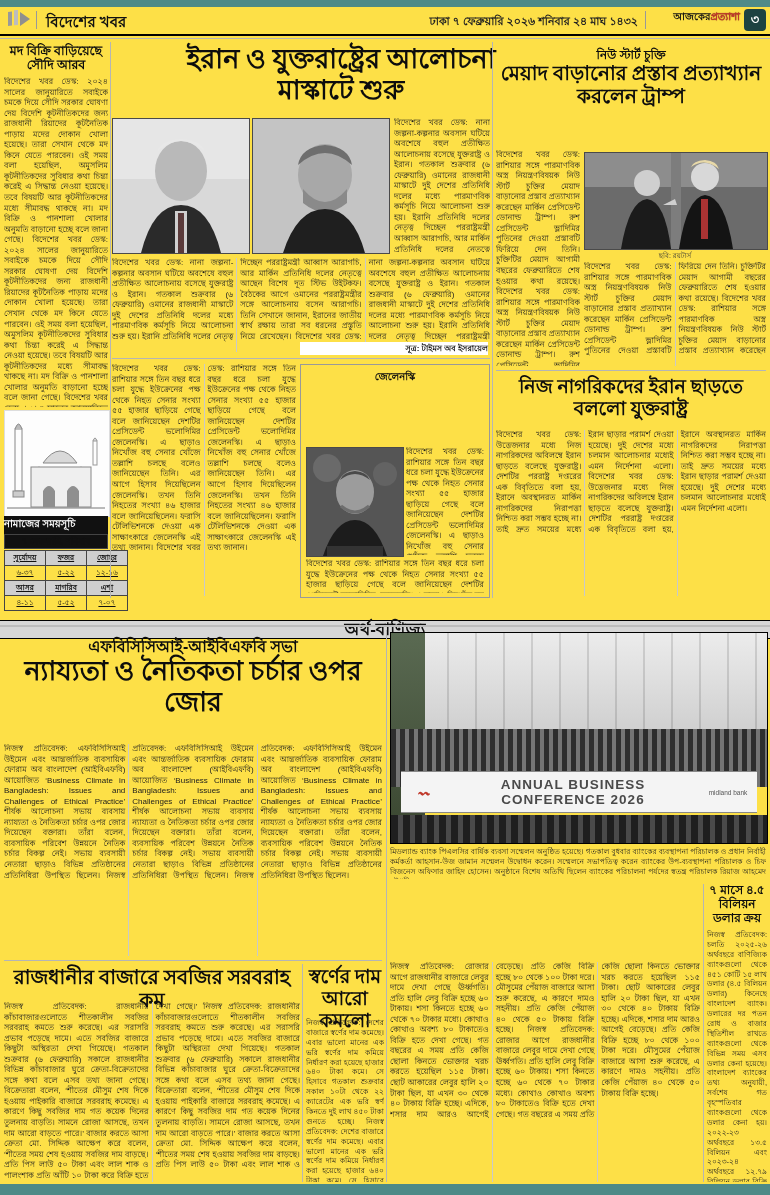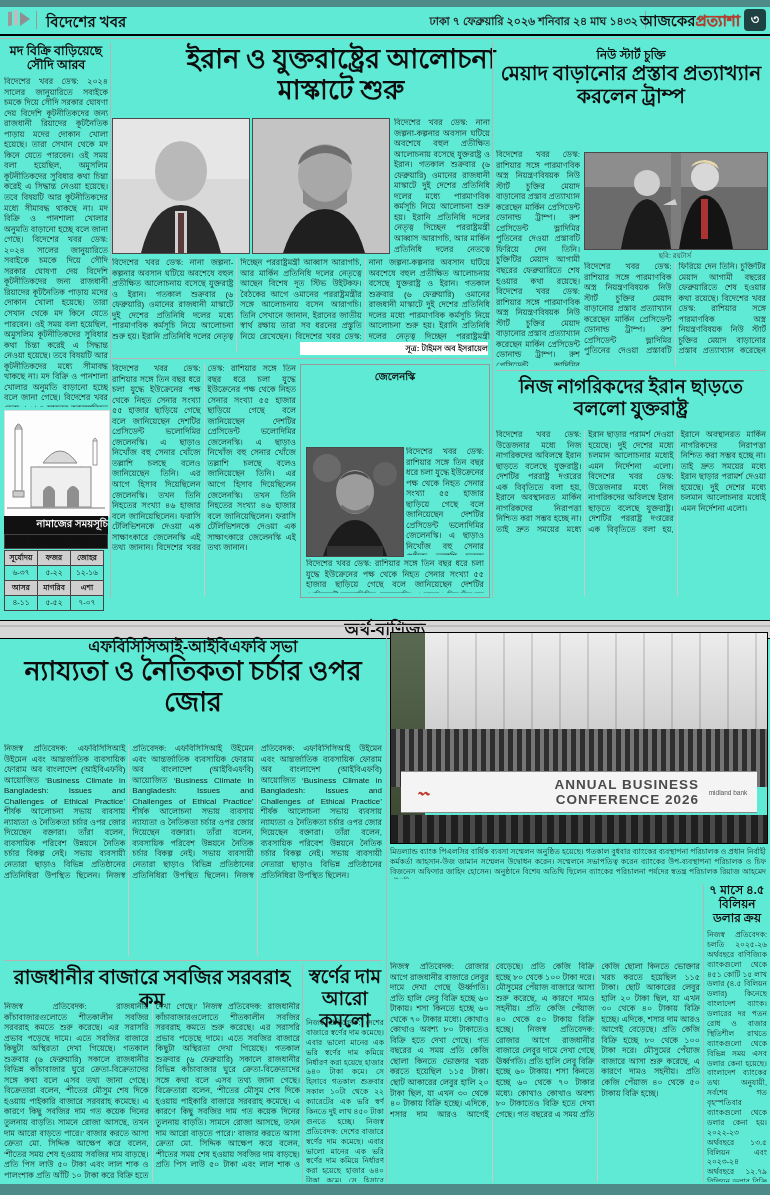--- a/index.html
+++ b/index.html
@@ -1,16 +1,16 @@
 <!DOCTYPE html>
 <html><head>
 <meta charset="utf-8">
 <style>
   html,body{margin:0;padding:0;background:#fff;}
-  #page{position:relative;width:770px;height:1195px;background:#5eead4;overflow:hidden;
+  #page{position:relative;width:770px;height:1195px;background:#fde047;overflow:hidden;
         font-family:"Liberation Sans","DejaVu Sans",sans-serif;color:#111;}
   .abs{position:absolute;}
   .hl{font-family:"Liberation Serif","DejaVu Serif",serif;font-weight:bold;text-align:center;line-height:1.15;color:#0d0d0d;}
   .body-txt{font-size:8px;line-height:1.32;text-align:justify;overflow:hidden;color:#1c1c1c;}
   .cols2{column-count:2;column-gap:7px;column-rule:1px solid #c9c9c9;}
   .cols3{column-count:3;column-gap:7px;column-rule:1px solid #c9c9c9;}
   .vline{width:1px;background:#b5b5b5;}
   .hline{height:1px;background:#b5b5b5;}
   .teal{background:#4e8a87;}
   .photo{border:1px solid #4a4a4a;overflow:hidden;}
@@ -37,21 +37,21 @@
       <svg width="24" height="18" viewBox="0 0 24 18">
           <rect x="0" y="2" width="4" height="14" fill="#9a9a9a" transform="skewY(-8)"></rect>
           <rect x="6" y="1" width="4" height="15" fill="#bdbdbd" transform="skewY(-6)"></rect>
           <path d="M12 2 L22 9 L12 16 Z" fill="#8f8f8f"></path>
         </svg>
     </span>
     <div class="abs mh-sep" style="left:36px;top:4px;"></div>
     <div class="abs" style="left:46px;top:3px;font-size:15px;font-weight:bold;">বিদেশের খবর</div>
     <div class="abs" style="right:132px;top:6px;font-size:11px;font-weight:bold;color:#222;">ঢাকা ৭ ফেব্রুয়ারি ২০২৬ শনিবার ২৪ মাঘ ১৪৩২</div>
     <div class="abs mh-sep" style="right:124px;top:4px;"></div>
-    <div class="abs" style="right:30px;top:2px;font-size:15px;font-weight:bold;white-space:nowrap;">
+    <div class="abs" style="right:30px;top:2px;font-size:10px;font-weight:bold;white-space:nowrap;">
       <span>আজকের</span><span style="color:#c0392b;text-shadow:0 0 1px #7a1f14;">প্রত্যাশা</span>
     </div>
     <div class="abs" style="right:4px;top:2px;width:22px;height:22px;background:#1d4241;color:#fff;border-radius:4px;display:flex;align-items:center;justify-content:center;font-size:13px;font-weight:bold;">৩</div>
   </div>
   <div class="abs" style="left:0;top:34px;width:770px;height:2px;background:#000;"></div>
   <div class="abs hline" style="left:0;top:38px;width:770px;"></div>
 
   <div class="abs hl" style="left:4px;top:44px;width:104px;font-size:12.5px;">মদ বিক্রি বাড়িয়েছে সৌদি আরব</div>
   <div class="abs body-txt" style="left:4px;top:77px;width:104px;height:330px;">বিদেশের খবর ডেস্ক: ২০২৪ সালের জানুয়ারিতে সবাইকে চমকে দিয়ে সৌদি সরকার ঘোষণা দেয় বিদেশি কূটনীতিকদের জন্য রাজধানী রিয়াদের কূটনৈতিক পাড়ায় মদের দোকান খোলা হয়েছে। তারা সেখান থেকে মদ কিনে যেতে পারবেন। ওই সময় বলা হয়েছিল, অমুসলিম কূটনীতিকদের সুবিধার কথা চিন্তা করেই এ সিদ্ধান্ত নেওয়া হয়েছে। তবে বিষয়টি আর কূটনীতিকদের মধ্যে সীমাবদ্ধ থাকছে না। মদ বিক্রি ও পানশালা খোলার অনুমতি বাড়ানো হচ্ছে বলে জানা গেছে। বিদেশের খবর ডেস্ক: ২০২৪ সালের জানুয়ারিতে সবাইকে চমকে দিয়ে সৌদি সরকার ঘোষণা দেয় বিদেশি কূটনীতিকদের জন্য রাজধানী রিয়াদের কূটনৈতিক পাড়ায় মদের দোকান খোলা হয়েছে। তারা সেখান থেকে মদ কিনে যেতে পারবেন। ওই সময় বলা হয়েছিল, অমুসলিম কূটনীতিকদের সুবিধার কথা চিন্তা করেই এ সিদ্ধান্ত নেওয়া হয়েছে। তবে বিষয়টি আর কূটনীতিকদের মধ্যে সীমাবদ্ধ থাকছে না। মদ বিক্রি ও পানশালা খোলার অনুমতি বাড়ানো হচ্ছে বলে জানা গেছে। বিদেশের খবর ডেস্ক: ২০২৪ সালের জানুয়ারিতে সবাইকে চমকে দিয়ে সৌদি সরকার ঘোষণা দেয় বিদেশি কূটনীতিকদের জন্য রাজধানী রিয়াদের কূটনৈতিক পাড়ায় মদের দোকান খোলা হয়েছে। তারা সেখান থেকে মদ কিনে যেতে পারবেন। ওই সময় বলা হয়েছিল, অমুসলিম কূটনীতিকদের সুবিধার কথা চিন্তা করেই এ সিদ্ধান্ত নেওয়া হয়েছে। তবে বিষয়টি আর কূটনীতিকদের মধ্যে সীমাবদ্ধ থাকছে না। মদ বিক্রি ও পানশালা খোলার অনুমতি বাড়ানো হচ্ছে বলে জানা গেছে।</div>
 
@@ -64,23 +64,23 @@
       <path d="M30 60 Q34 52 38 60" fill="#e3e3e3" stroke="#999"></path>
       <path d="M72 60 Q76 52 80 60" fill="#e3e3e3" stroke="#999"></path>
       <rect x="26" y="56" width="60" height="40" fill="#efefef" stroke="#888"></rect>
       <path d="M38 96 v-16 q6 -10 12 0 v16 Z" fill="#8f8f8f"></path>
       <path d="M62 96 v-16 q6 -10 12 0 v16 Z" fill="#8f8f8f"></path>
       <line x1="2" y1="97" x2="100" y2="97" stroke="#777"></line>
       <path d="M88 30 Q90 24 92 30" fill="#ddd" stroke="#999"></path>
       <rect x="88" y="30" width="4" height="24" fill="none" stroke="#999"></rect>
     </svg>
   </div>
-  <div class="abs" style="left:4px;top:516px;width:104px;height:33px;background:#111;color:#fff;font-size:10px;font-weight:bold;text-align:right;line-height:15px;">নামাজের সময়সূচি</div>
+  <div class="abs" style="left:4px;top:516px;width:104px;height:33px;background:#111;color:#fff;font-size:10px;font-weight:bold;text-align:left;line-height:15px;">নামাজের সময়সূচি</div>
   <div class="abs" style="left:4px;top:534px;width:102px;height:13px;border:1px solid #444;font-size:8.5px;font-weight:bold;text-align:center;line-height:13px;">৭ ফেব্রুয়ারি, শনিবার</div>
-  <table class="abs ptable" style="left:4px;top:550px;width:100px;">
+  <table class="abs ptable" style="left:4px;top:550px;width:124px;text-decoration:underline;">
     <tbody>
         <tr>
       <td class="lab">সূর্যোদয়</td>
       <td class="lab">ফজর</td>
       <td class="lab">জোহর</td>
     </tr>
     <tr>
       <td>৬-৩৭</td>
       <td>৫-২২</td>
       <td>১২-১৬</td>
@@ -183,21 +183,21 @@
   <div class="abs body-txt cols3" style="left:4px;top:744px;width:378px;height:212px;">নিজস্ব প্রতিবেদক: এফবিসিসিআই উইমেন এবং আন্তর্জাতিক ব্যবসায়িক ফোরাম অব বাংলাদেশ (আইবিএফবি) আয়োজিত ‘Business Climate in Bangladesh: Issues and Challenges of Ethical Practice’ শীর্ষক আলোচনা সভায় ব্যবসায় ন্যায্যতা ও নৈতিকতা চর্চার ওপর জোর দিয়েছেন বক্তারা। তাঁরা বলেন, ব্যবসায়িক পরিবেশ উন্নয়নে নৈতিক চর্চার বিকল্প নেই। সভায় ব্যবসায়ী নেতারা ছাড়াও বিভিন্ন প্রতিষ্ঠানের প্রতিনিধিরা উপস্থিত ছিলেন। নিজস্ব প্রতিবেদক: এফবিসিসিআই উইমেন এবং আন্তর্জাতিক ব্যবসায়িক ফোরাম অব বাংলাদেশ (আইবিএফবি) আয়োজিত ‘Business Climate in Bangladesh: Issues and Challenges of Ethical Practice’ শীর্ষক আলোচনা সভায় ব্যবসায় ন্যায্যতা ও নৈতিকতা চর্চার ওপর জোর দিয়েছেন বক্তারা। তাঁরা বলেন, ব্যবসায়িক পরিবেশ উন্নয়নে নৈতিক চর্চার বিকল্প নেই। সভায় ব্যবসায়ী নেতারা ছাড়াও বিভিন্ন প্রতিষ্ঠানের প্রতিনিধিরা উপস্থিত ছিলেন। নিজস্ব প্রতিবেদক: এফবিসিসিআই উইমেন এবং আন্তর্জাতিক ব্যবসায়িক ফোরাম অব বাংলাদেশ (আইবিএফবি) আয়োজিত ‘Business Climate in Bangladesh: Issues and Challenges of Ethical Practice’ শীর্ষক আলোচনা সভায় ব্যবসায় ন্যায্যতা ও নৈতিকতা চর্চার ওপর জোর দিয়েছেন বক্তারা। তাঁরা বলেন, ব্যবসায়িক পরিবেশ উন্নয়নে নৈতিক চর্চার বিকল্প নেই। সভায় ব্যবসায়ী নেতারা ছাড়াও বিভিন্ন প্রতিষ্ঠানের প্রতিনিধিরা উপস্থিত ছিলেন।</div>
 
   <div class="abs vline" style="left:386px;top:630px;height:552px;"></div>
 
   <div class="abs photo" style="left:390px;top:632px;width:376px;height:210px;border-color:#000;">
     <div style="position:absolute;left:0;top:0;width:376px;height:120px;background:linear-gradient(#ececec,#c9c9c9),repeating-linear-gradient(90deg, rgba(0,0,0,.12) 0 2px, transparent 2px 28px);background-blend-mode:multiply;"></div>
     <div style="position:absolute;left:0;top:0;width:34px;height:210px;background:linear-gradient(#5a6a52,#39452f);"></div>
     <div style="position:absolute;left:0;top:96px;width:376px;height:58px;background:repeating-linear-gradient(90deg,#2e2e2e 0 5px,#757575 5px 9px);"></div>
     <div class="bannerline" style="position:absolute;left:10px;top:138px;width:356px;height:40px;">
       <span style="width:46px;text-align:center;color:#c0392b;font-weight:bold;font-size:11px;">〰</span>
-      <span style="flex:1;text-align:right;font-weight:bold;font-size:13.5px;letter-spacing:1px;color:#4a4a4a;">ANNUAL BUSINESS CONFERENCE 2026</span>
+      <span style="flex:1;text-align:center;font-weight:bold;font-size:13.5px;letter-spacing:1px;color:#4a4a4a;">ANNUAL BUSINESS CONFERENCE 2026</span>
       <span style="width:58px;text-align:center;font-size:6.5px;color:#555;">midland bank</span>
     </div>
     <div style="position:absolute;left:0;top:182px;width:376px;height:28px;background:repeating-linear-gradient(90deg,#1f1f1f 0 7px,#4a4a4a 7px 12px);"></div>
   </div>
   <div class="abs body-txt" style="left:390px;top:847px;width:376px;height:32px;font-size:7.5px;">মিডল্যান্ড ব্যাংক পিএলসির বার্ষিক ব্যবসা সম্মেলন অনুষ্ঠিত হয়েছে। গতকাল বুধবার ব্যাংকের ব্যবস্থাপনা পরিচালক ও প্রধান নির্বাহী কর্মকর্তা আহসান-উজ জামান সম্মেলন উদ্বোধন করেন। সম্মেলনে সভাপতিত্ব করেন ব্যাংকের উপ-ব্যবস্থাপনা পরিচালক ও চিফ বিজনেস অফিসার জাহিদ হোসেন। অনুষ্ঠানে বিশেষ অতিথি ছিলেন ব্যাংকের পরিচালনা পর্ষদের স্বতন্ত্র পরিচালক রিয়াজ আহমেদ চৌধুরী।</div>
 
   <div class="abs body-txt cols3" style="left:390px;top:962px;width:310px;height:220px;">নিজস্ব প্রতিবেদক: রোজার আগে রাজধানীর বাজারে লেবুর দামে দেখা গেছে ঊর্ধ্বগতি। প্রতি হালি লেবু বিক্রি হচ্ছে ৬০ টাকায়। শসা কিনতে হচ্ছে ৬০ থেকে ৭০ টাকার মধ্যে। কোথাও কোথাও অবশ্য ৮০ টাকাতেও বিক্রি হতে দেখা গেছে। গত বছরের এ সময় প্রতি কেজি ছোলা কিনতে ভোক্তার খরচ করতে হয়েছিল ১১৫ টাকা। ছোট আকারের লেবুর হালি ২০ টাকা ছিল, যা এখন ৩০ থেকে ৪০ টাকায় বিক্রি হচ্ছে। এদিকে, শসার দাম আরও আগেই বেড়েছে। প্রতি কেজি বিক্রি হচ্ছে ৮০ থেকে ১০০ টাকা দরে। মৌসুমের পেঁয়াজ বাজারে আসা শুরু করেছে, এ কারণে দামও সহনীয়। প্রতি কেজি পেঁয়াজ ৪০ থেকে ৫০ টাকায় বিক্রি হচ্ছে। নিজস্ব প্রতিবেদক: রোজার আগে রাজধানীর বাজারে লেবুর দামে দেখা গেছে ঊর্ধ্বগতি। প্রতি হালি লেবু বিক্রি হচ্ছে ৬০ টাকায়। শসা কিনতে হচ্ছে ৬০ থেকে ৭০ টাকার মধ্যে। কোথাও কোথাও অবশ্য ৮০ টাকাতেও বিক্রি হতে দেখা গেছে। গত বছরের এ সময় প্রতি কেজি ছোলা কিনতে ভোক্তার খরচ করতে হয়েছিল ১১৫ টাকা। ছোট আকারের লেবুর হালি ২০ টাকা ছিল, যা এখন ৩০ থেকে ৪০ টাকায় বিক্রি হচ্ছে। এদিকে, শসার দাম আরও আগেই বেড়েছে। প্রতি কেজি বিক্রি হচ্ছে ৮০ থেকে ১০০ টাকা দরে। মৌসুমের পেঁয়াজ বাজারে আসা শুরু করেছে, এ কারণে দামও সহনীয়। প্রতি কেজি পেঁয়াজ ৪০ থেকে ৫০ টাকায় বিক্রি হচ্ছে।</div>
 
   <div class="abs vline" style="left:703px;top:884px;height:298px;"></div>
 

